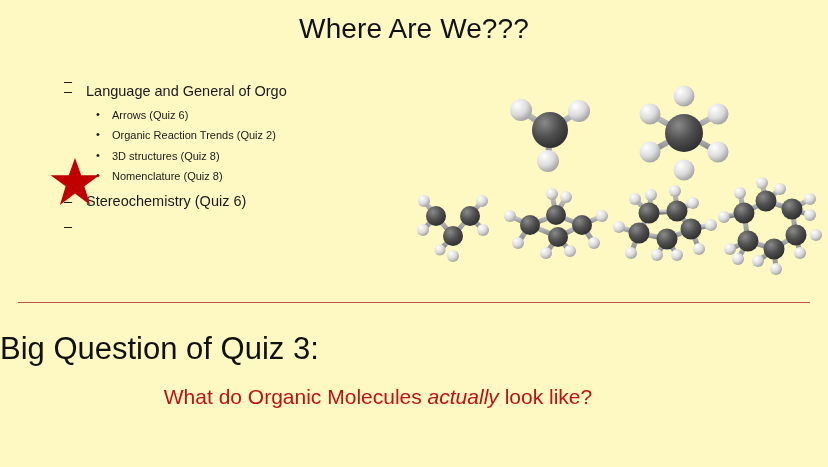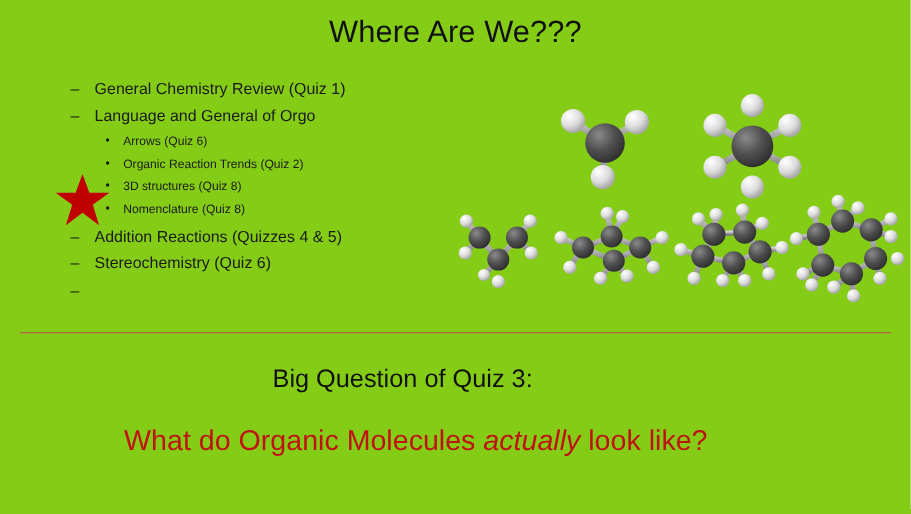--- a/index.html
+++ b/index.html
@@ -8,21 +8,21 @@
     background: #ffffff;
   }
   body {
     font-family: "Liberation Sans", sans-serif;
     color: #000000;
   }
   #slide {
     position: relative;
     width: 828px;
     height: 467px;
-    background: #84cc16;
+    background: #fef9c3;
     overflow: hidden;
   }
 
   
   #slide-title {
     position: absolute;
     left: 0;
     top: 14px;
     width: 828px;
     text-align: center;
@@ -105,50 +105,49 @@
     height: 0;
     border-top: 1.6px solid #c0504d;
   }
 
   
   #bottom-heading {
     position: absolute;
     left: 0;
     top: 331px;
     width: 732px;
-    text-align: center;
-    font-size: 23px;
+    text-align: left;
+    font-size: 31px;
     font-weight: 400;
     color: #111111;
   }
   #bottom-question {
     position: absolute;
     left: 0;
     top: 385px;
     width: 756px;
     text-align: center;
-    font-size: 26px;
+    font-size: 21px;
     font-weight: 400;
     color: #bf1212;
     white-space: nowrap;
   }
   #bottom-question .ital { font-style: italic; }
 </style>
 </head>
 <body>
 
 <div id="slide">
 
   <div id="slide-title">Where Are We???</div>
 
   <div id="outline">
 
     <div class="lvl1">
       <span class="marker">–</span>
-      <span>General Chemistry Review (Quiz 1)</span>
     </div>
 
     <div class="lvl1">
       <span class="marker">–</span>
       <span>Language and General of Orgo</span>
     </div>
 
     <div class="lvl2 grp-sub">
       <span class="marker">•</span>
       <span>Arrows (Quiz 6)</span>
@@ -164,21 +163,20 @@
       <span>3D structures (Quiz 8)</span>
     </div>
 
     <div class="lvl2">
       <span class="marker">•</span>
       <span>Nomenclature (Quiz 8)</span>
     </div>
 
     <div class="lvl1 grp-after-sub">
       <span class="marker">–</span>
-      <span>Addition Reactions (Quizzes 4 &amp; 5)</span>
     </div>
 
     <div class="lvl1">
       <span class="marker">–</span>
       <span>Stereochemistry (Quiz 6)</span>
     </div>
 
     <div class="lvl1">
       <span class="marker">–</span>
     </div>

